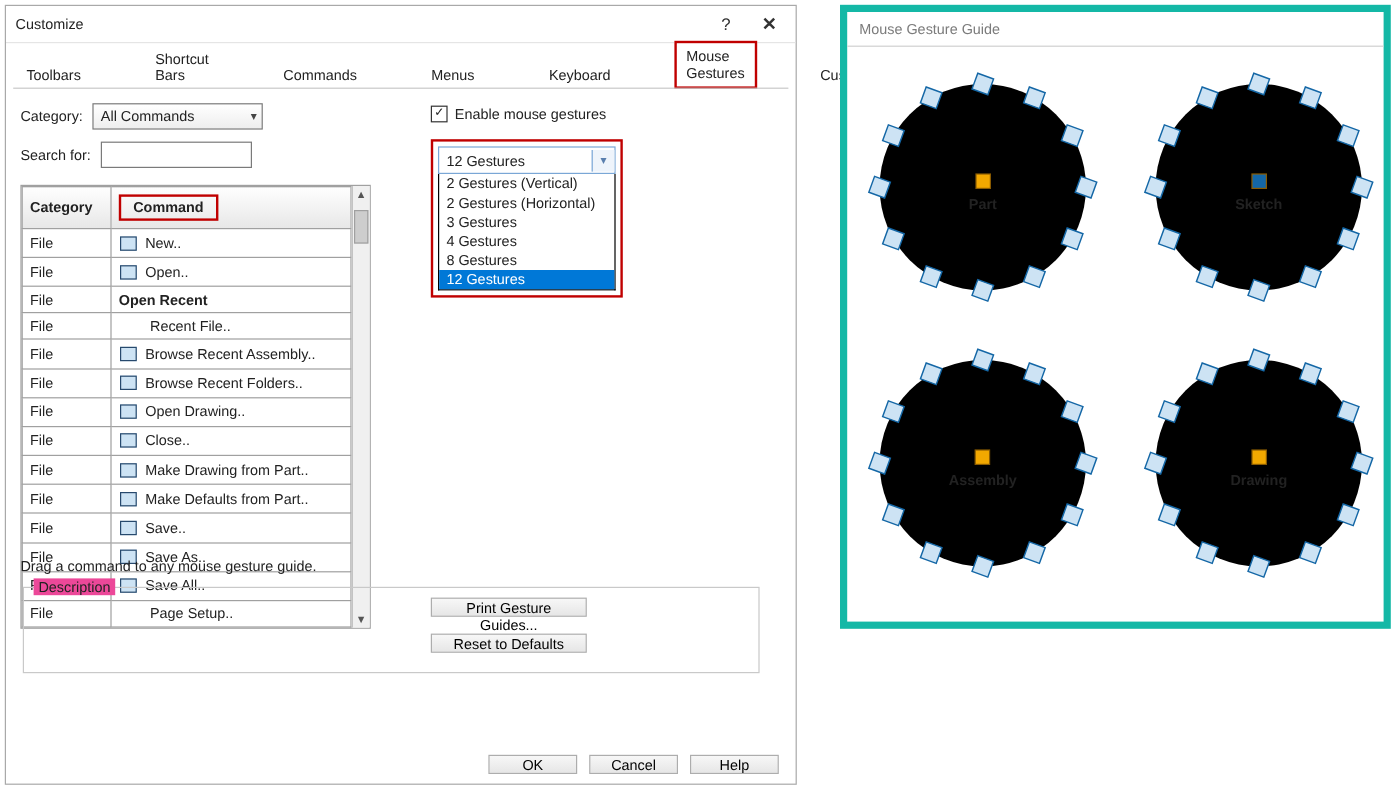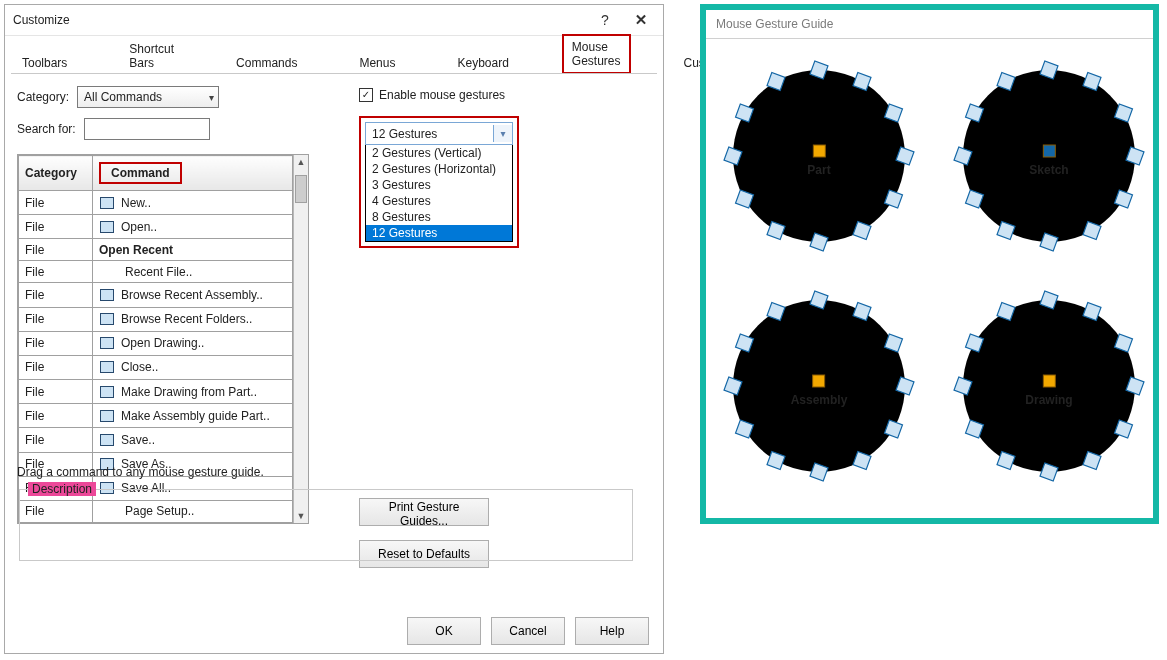--- a/index.html
+++ b/index.html
@@ -219,21 +219,21 @@
   .dd-item {
     padding: 1px 6px;
   }
   .dd-item.selected {
     background: #0078d7;
     color: #fff;
   }
 
   .right-buttons { margin-top: 250px; display: flex; flex-direction: column; gap: 14px; width: 130px; }
   .right-buttons button, .dlg-buttons button {
-    height: 28px;
+    height: 16px;
     border: 1px solid #adadad;
     background: linear-gradient(#f7f7f7, #e6e6e6);
     font-family: inherit;
     font-size: 12px;
   }
   .right-buttons button { width: 130px; }
 
   .instruction {
     position: absolute;
     left: 12px;
@@ -467,21 +467,21 @@
                   </div>
                 </td>
               </tr>
               <tr>
                 <td>File</td>
                 <td>
                   <div class="cmd-cell">
                     <span class="ico">
                       <span class="shape"></span>
                     </span>
-                    <span>Make Assembly guide Part..</span>
+                    <span>Make Defaults from Part..</span>
                   </div>
                 </td>
               </tr>
               <tr>
                 <td>File</td>
                 <td>
                   <div class="cmd-cell">
                     <span class="ico">
                       <span class="shape"></span>
                     </span>

